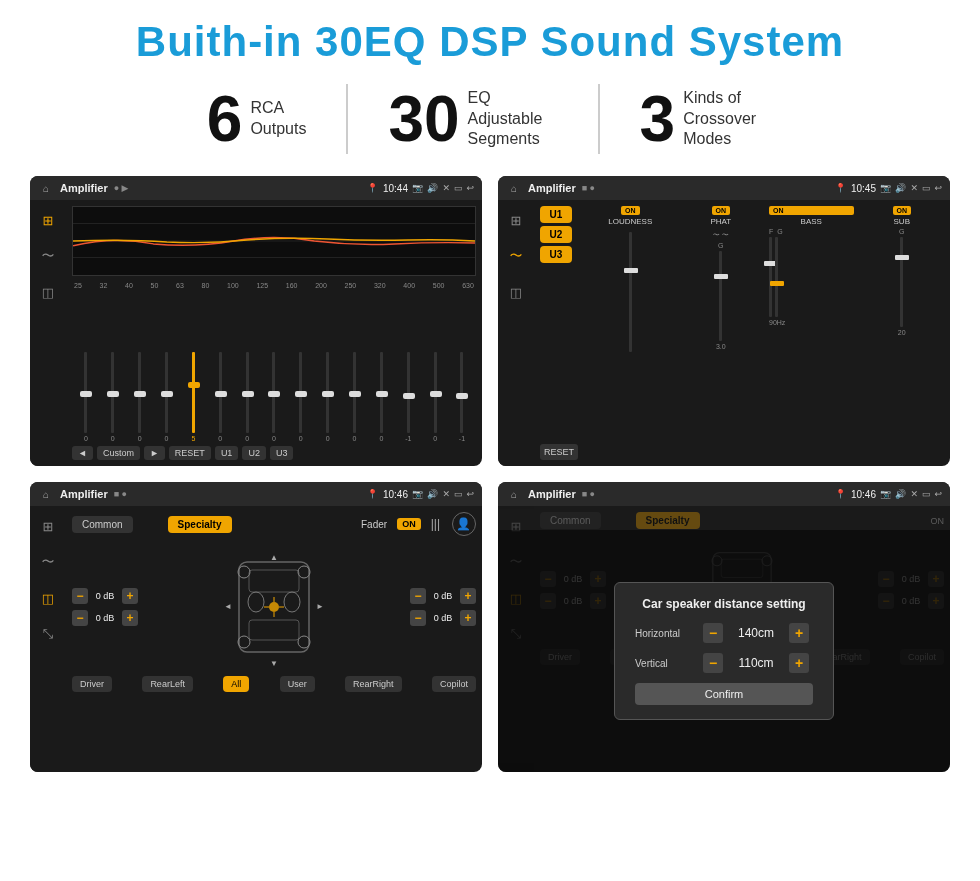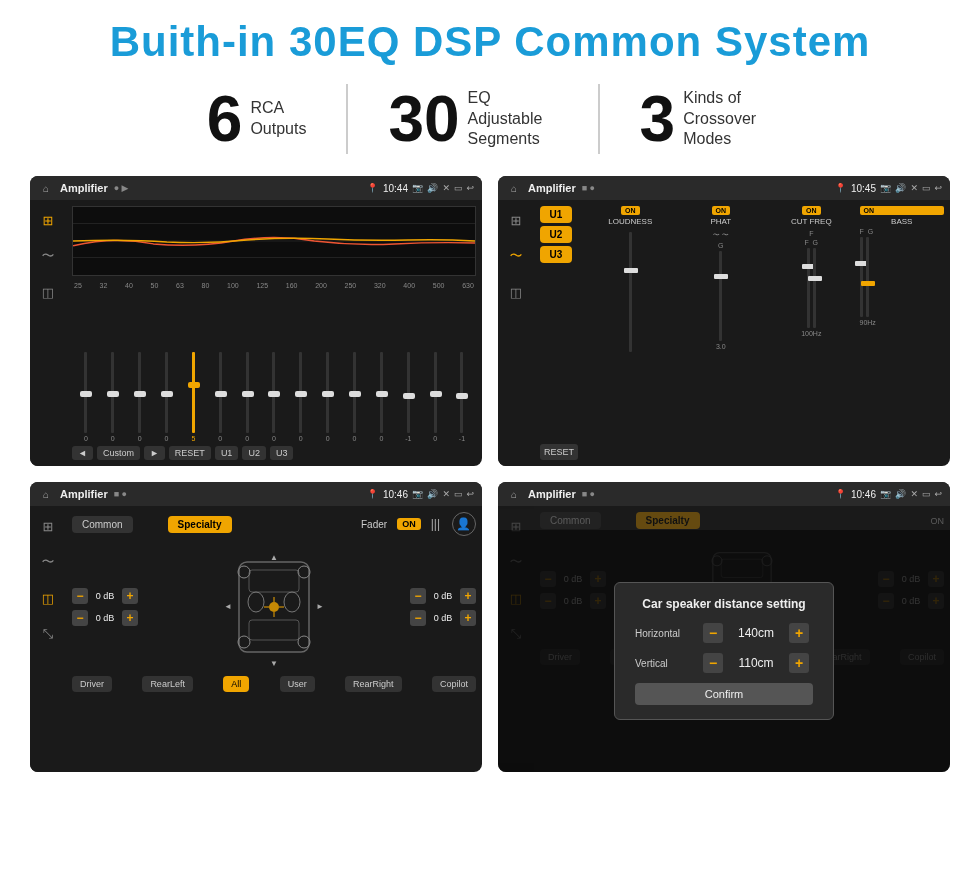--- a/index.html
+++ b/index.html
@@ -415,21 +415,21 @@
     .eq-grid-line {
       stroke: #333;
       stroke-width: 0.5;
     }
   </style>
 </head>
 <body>
 
 <div class="page-container">
 
-  <div class="main-title">Buith-in 30EQ DSP Common System</div>
+  <div class="main-title">Buith-in 30EQ DSP Sound System</div>
 
   <div class="stats-row">
     <div class="stat-item">
       <span class="stat-number">6</span>
       <span class="stat-label">RCA<br>Outputs</span>
     </div>
     <div class="stat-divider"></div>
     <div class="stat-item">
       <span class="stat-number">30</span>
       <span class="stat-label">EQ Adjustable<br>Segments</span>
@@ -651,53 +651,45 @@
                 <span>〜</span>
                   <span>〜</span>
               </div>
               <div style="font-size:7px;color:#888">G</div>
               <div style="width:3px;height:90px;background:#333;border-radius:1px;position:relative">
                 <div style="width:14px;height:5px;background:#ddd;border-radius:1px;position:absolute;left:-5px;top:25%;"></div>
               </div>
               <div style="font-size:7px;color:#888">3.0</div>
             </div>
 
-            <div style="display:flex;flex-direction:column;align-items:center;gap:2px;flex:1">
-              <div class="xover-on-badge">ON</div>
-              <div class="xover-label">CUT FREQ</div>
-              <div style="display:flex;gap:2px;font-size:7px;color:#888;margin-top:2px">
-                <span>F</span>
-              </div>
-              <div style="font-size:7px;color:#888">F&nbsp;&nbsp;G</div>
-              <div style="display:flex;gap:3px">
-                <div style="width:3px;height:80px;background:#333;border-radius:1px;position:relative">
-                  <div style="width:14px;height:5px;background:#ddd;border-radius:1px;position:absolute;left:-5px;top:20%;"></div>
-                </div>
-                <div style="width:3px;height:80px;background:#333;border-radius:1px;position:relative">
-                  <div style="width:14px;height:5px;background:#ddd;border-radius:1px;position:absolute;left:-5px;top:35%;"></div>
-                </div>
-              </div>
-              <div style="font-size:7px;color:#888">100Hz</div>
-            </div>
 
             <div style="display:flex;flex-direction:column;gap:2px;flex:1">
               <div class="xover-on-badge">ON</div>
               <div class="xover-label">BASS</div>
               <div style="font-size:7px;color:#888">F&nbsp;&nbsp;G</div>
               <div style="display:flex;gap:3px">
                 <div style="width:3px;height:80px;background:#333;border-radius:1px;position:relative">
                   <div style="width:14px;height:5px;background:#ddd;border-radius:1px;position:absolute;left:-5px;top:30%;"></div>
                 </div>
                 <div style="width:3px;height:80px;background:#333;border-radius:1px;position:relative">
                   <div style="width:14px;height:5px;background:#f0a500;border-radius:1px;position:absolute;left:-5px;top:55%;"></div>
                 </div>
               </div>
               <div style="font-size:7px;color:#888">90Hz</div>
             </div>
 
+            <div style="display:flex;flex-direction:column;align-items:center;gap:2px;flex:1">
+              <div class="xover-on-badge">ON</div>
+              <div class="xover-label">SUB</div>
+              <div style="font-size:7px;color:#888">G</div>
+              <div style="width:3px;height:90px;background:#333;border-radius:1px;position:relative">
+                <div style="width:14px;height:5px;background:#ddd;border-radius:1px;position:absolute;left:-5px;top:20%;"></div>
+              </div>
+              <div style="font-size:7px;color:#888">20</div>
+            </div>
           </div>
         </div>
       </div>
     </div>
 
     <div class="screen-card">
       <div class="screen-topbar">
         <span class="topbar-home">⌂</span>
         <span class="topbar-title">Amplifier</span>
         <span style="color:#888;font-size:9px">■ ●</span>

